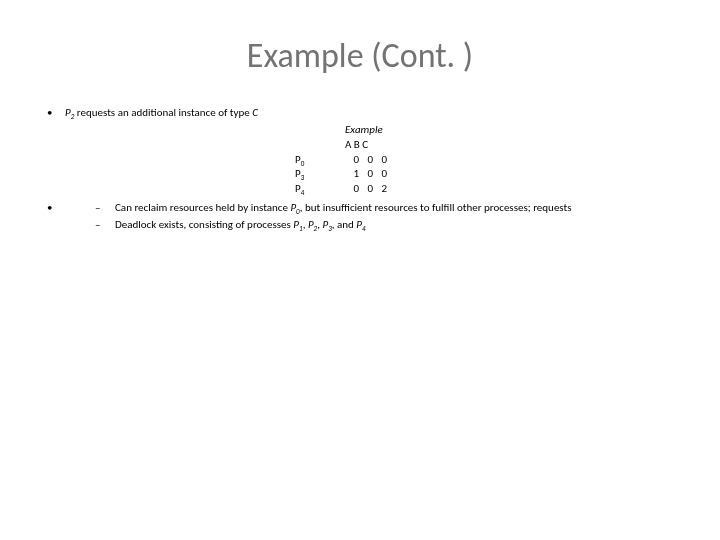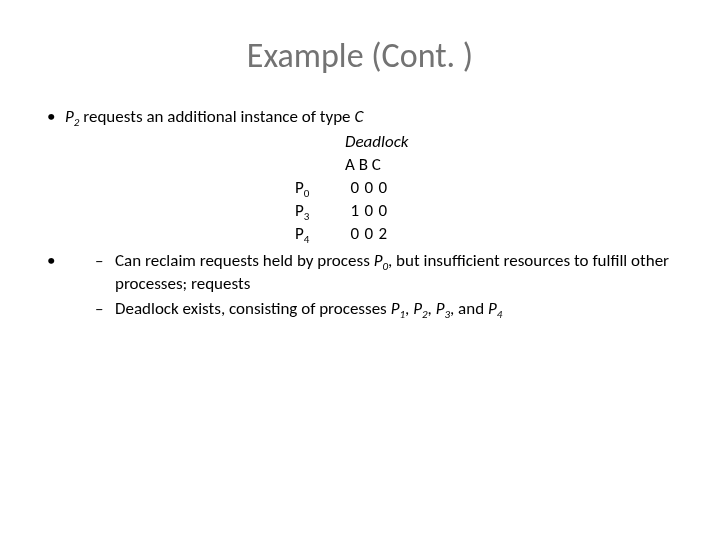--- a/index.html
+++ b/index.html
@@ -18,21 +18,21 @@
   }
   .title {
     color: #737373;
     font-size: 34px;
     font-weight: 400;
     text-align: center;
     margin-top: 5px;
     margin-bottom: 30px;
   }
   .body {
-    font-size: 17px;
+    font-size: 11px;
     line-height: 1.35;
   }
   ul.lvl1 {
     list-style: none;
     padding-left: 8px;
   }
   ul.lvl1 > li {
     position: relative;
     padding-left: 22px;
     margin-bottom: 2px;
@@ -95,42 +95,42 @@
   <h1 class="title">Example (Cont. )</h1>
 
   <div class="body">
     <ul class="lvl1">
 
       <li>
         <span class="italic">P</span><span class="italic sub">2</span><span> requests an additional instance of type </span><span class="italic">C</span>
 
         <div class="tblwrap">
           <div class="tbl">
-            <div class="hdr">Deadlock</div>
+            <div class="hdr">Example</div>
             <div class="colhdr">A B C</div>
             <div class="trow">
               <div class="plabel"><span>P</span><span class="sub">0</span></div>
               <div class="vals"><span>0</span><span>0</span><span>0</span></div>
             </div>
             <div class="trow">
               <div class="plabel"><span>P</span><span class="sub">3</span></div>
               <div class="vals"><span>1</span><span>0</span><span>0</span></div>
             </div>
             <div class="trow">
               <div class="plabel"><span>P</span><span class="sub">4</span></div>
               <div class="vals"><span>0</span><span>0</span><span>2</span></div>
             </div>
           </div>
         </div>
       </li>
 
       <li>
         <ul class="lvl2">
           <li>
-            <span>Can reclaim requests held by process </span><span class="italic">P</span><span class="italic sub">0</span><span>, but insufficient resources to fulfill other processes; requests</span>
+            <span>Can reclaim resources held by instance </span><span class="italic">P</span><span class="italic sub">0</span><span>, but insufficient resources to fulfill other processes; requests</span>
           </li>
           <li>
             <span>Deadlock exists, consisting of processes </span><span class="italic">P</span><span class="italic sub">1</span><span>, </span><span class="italic">P</span><span class="italic sub">2</span><span>, </span><span class="italic">P</span><span class="italic sub">3</span><span>, and </span><span class="italic">P</span><span class="italic sub">4</span>
           </li>
         </ul>
       </li>
 
     </ul>
   </div>
 </div>

